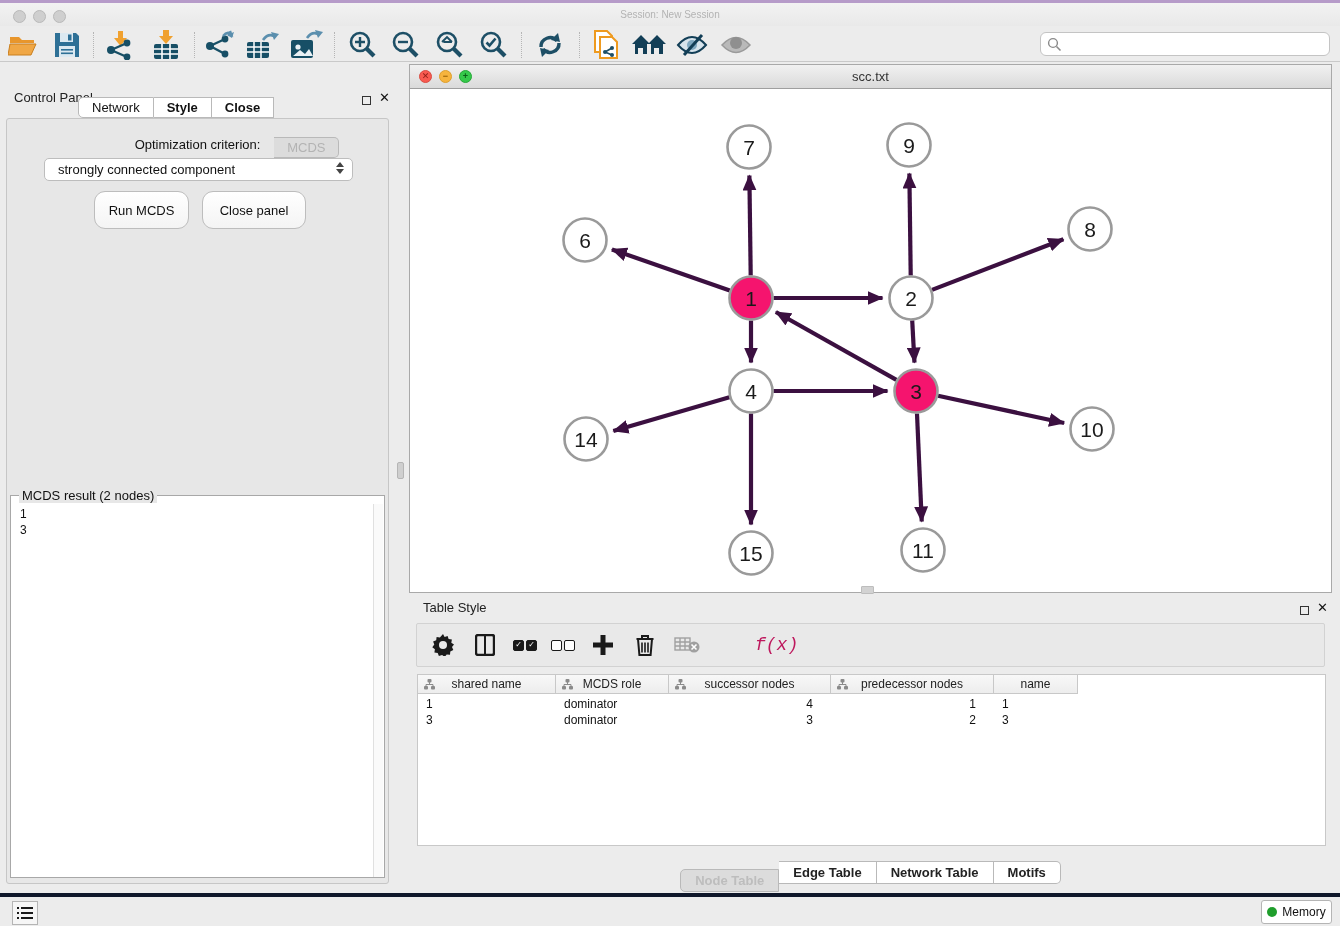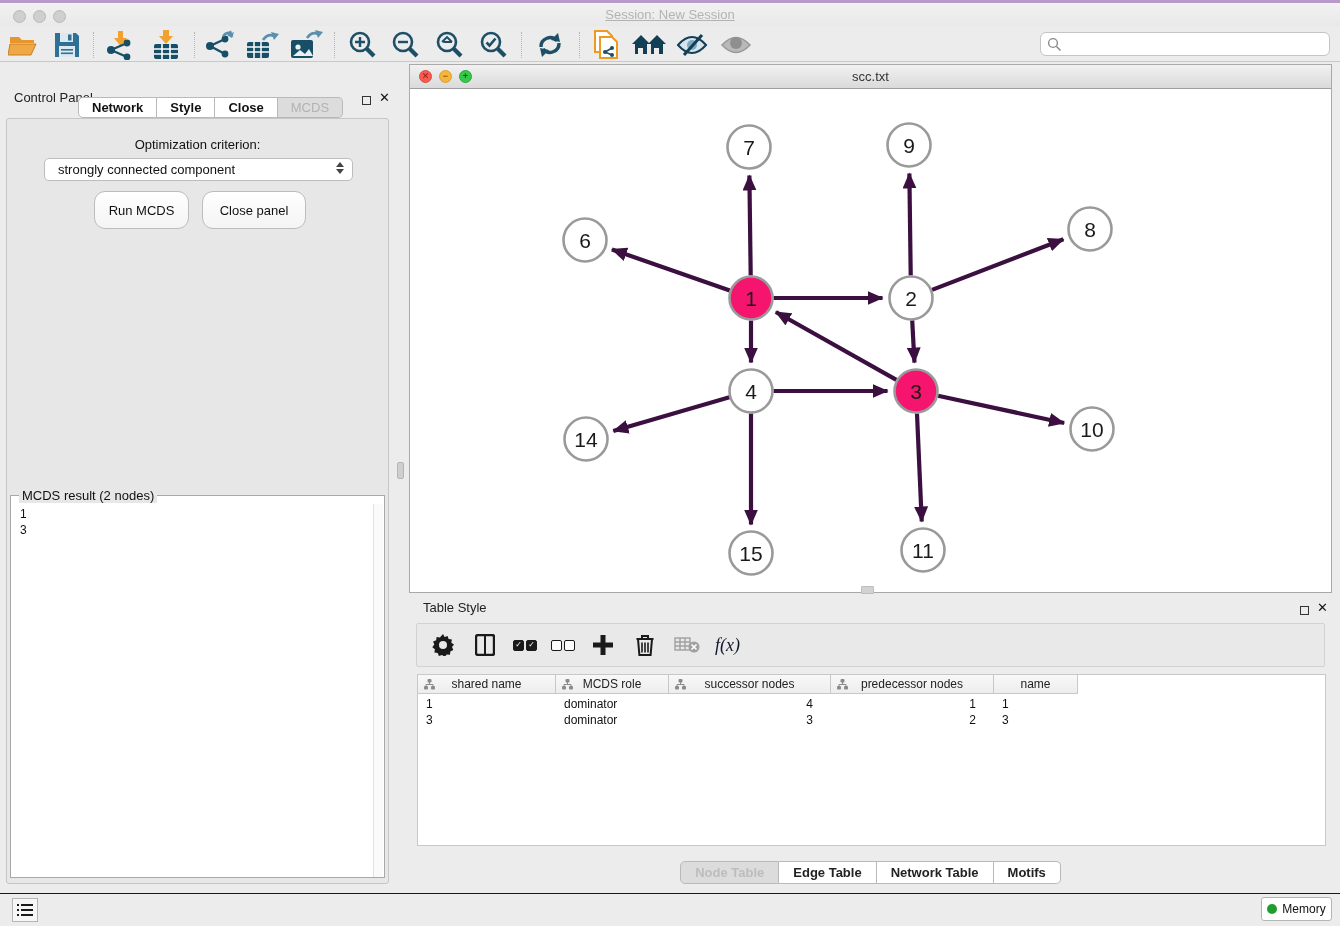--- a/index.html
+++ b/index.html
@@ -2,38 +2,38 @@
 <html><head>
 <meta charset="utf-8">
 <style>
   * { margin:0; padding:0; box-sizing:border-box; }
   html,body { width:1340px; height:926px; }
   body { font-family:"Liberation Sans","DejaVu Sans",sans-serif; background:#ececec; position:relative; overflow:hidden; font-size:13px; color:#222; }
   .abs { position:absolute; }
 
   
   .purple-strip { left:0; top:0; width:1340px; height:3px; background:#b69bc9; }
-  .titlebar { left:0; top:3px; width:1340px; height:23px; background:linear-gradient(#f2f2f2,#e9e9e9); display:flex; align-items:center; justify-content:center; color:#b3b3b3; font-size:13px;text-decoration:underline; }
+  .titlebar { left:0; top:3px; width:1340px; height:23px; background:linear-gradient(#f2f2f2,#e9e9e9); display:flex; align-items:center; justify-content:center; color:#b3b3b3; font-size:10px; }
   .tl-dot { position:absolute; top:7px; width:13px; height:13px; border-radius:50%; background:#cfcfcf; border:1px solid #b9b9b9; }
   .toolbar { left:0; top:26px; width:1340px; height:36px; background:#ececec; border-bottom:1px solid #c9c9c9; }
   .tb-ico { position:absolute; top:3px; width:38px; height:32px; display:flex; align-items:center; justify-content:center; cursor:default; }
   .tb-sep { position:absolute; top:6px; width:0; height:26px; border-left:1px dotted #b5b5b5; }
   .searchbox { position:absolute; left:1040px; top:6px; width:290px; height:24px; background:#fff; border:1px solid #c4c4c4; border-radius:6px; display:flex; align-items:center; padding-left:6px; }
 
   
   .cp-header { left:0; top:64px; width:396px; height:26px; display:flex; align-items:center;margin-top:20px; }
   .panel-title { margin-left:14px; color:#222; font-size:13px; }
   .win-float { width:9px; height:9px; border:1.5px solid #333; display:inline-block; }
   .win-close { font-size:13px; font-weight:bold; color:#111; line-height:1; }
   .cp-body { left:6px; top:118px; width:383px; height:766px; background:#e7e7e7; border:1px solid #c6c6c6; border-radius:3px; }
   .tabs-row { left:78px; top:97px; height:21px; display:flex; z-index:3; }
   .tab { height:21px; background:#fff; border:1px solid #b9b9b9; border-left:none; display:flex; align-items:center; justify-content:center; padding:0 13px; font-size:13px; color:#111; }
   .tab.first { border-left:1px solid #b9b9b9; border-radius:5px 0 0 5px; }
   .tab.last { border-radius:0 5px 5px 0; }
-  .tab.active-grey { background:#dcdcdc; color:#b3b3b3; }
+  .tab.active-grey { background:#dcdcdc; color:#b3b3b3;margin-top:40px; }
   .opt-label { left:6px; top:137px; width:383px; text-align:center; font-size:13px; color:#111; }
   .dropdown { left:44px; top:158px; width:309px; height:23px; background:#fff; border:1px solid #bdbdbd; border-radius:5px; display:flex; align-items:center; padding-left:13px; font-size:13px; color:#111; }
   .dd-stepper { position:absolute; right:8px; top:3px; display:flex; flex-direction:column; gap:2px; }
   .dd-stepper i { display:block; width:0; height:0; border-left:4px solid transparent; border-right:4px solid transparent; }
   .dd-up { border-bottom:5px solid #444; }
   .dd-down { border-top:5px solid #444; }
   .btn { position:absolute; height:38px; background:linear-gradient(#ffffff,#f4f4f4); border:1px solid #bdbdbd; border-radius:11px; display:flex; align-items:center; justify-content:center; font-size:13px; color:#111; }
   .fieldset { left:10px; top:495px; width:375px; height:383px; border:1px solid #a8a8a8; background:#fff; }
   .fieldset-legend { position:absolute; left:8px; top:-8px; background:#e7e7e7; padding:0 3px; font-size:13px; color:#111; }
   .result-area { position:absolute; left:1px; top:8px; width:363px; height:373px; background:#fff; font-size:12px; color:#111; padding:2px 0 0 8px; line-height:16px; }
@@ -51,36 +51,36 @@
   .bottom-splitter { left:861px; top:586px; width:13px; height:8px; background:#d2d2d2; border:1px solid #bdbdbd; border-radius:1px; }
 
   
   .tp { left:409px; top:595px; width:923px; height:293px; background:#ececec; }
   .tp-header { position:absolute; left:0; top:0; width:100%; height:24px; display:flex; align-items:center; }
   .tp-toolbar { position:absolute; left:7px; top:28px; width:909px; height:44px; background:#e9e9e9; border:1px solid #d2d2d2; border-radius:2px; display:flex; align-items:center; gap:14px; padding-left:12px; }
   .tt-ico { width:28px; height:28px; display:flex; align-items:center; justify-content:center; }
   .chkpair { display:flex; gap:2px; }
   .chk { width:11px; height:11px; border:1.5px solid #1a1a1a; border-radius:2px; background:#1a1a1a; color:#fff; font-size:8px; font-weight:bold; display:flex; align-items:center; justify-content:center; line-height:1; }
   .chk.empty { background:#fff; color:transparent; }
-  .fx { font-family:Liberation Serif, serif; font-style:italic; font-size:18px; color:#0f172a; }
+  .fx { font-family:Liberation Mono, monospace; font-style:italic; font-size:18px; color:#be185d;margin-left:40px; }
   .tbl { position:absolute; left:8px; top:79px; width:909px; height:172px; background:#fff; border:1px solid #c8c8c8; }
   .tbl-headrow { position:absolute; left:0; top:0; height:19px; display:flex; }
   .th { height:19px; background:linear-gradient(#f8f8f8,#ededed); border-right:1px solid #c8c8c8; border-bottom:1px solid #c8c8c8; display:flex; align-items:center; justify-content:center; gap:6px; font-size:12px; color:#222; position:relative; }
   .th .hicon { position:absolute; left:6px; top:4px; }
   .td { height:16px; font-size:12px; color:#111; padding:0 18px 0 8px; display:flex; align-items:center; }
   .td.r { justify-content:flex-end; }
   .trow { position:absolute; left:0; display:flex; }
   .tp-tabs { position:absolute; left:0; top:266px; width:100%; display:flex; justify-content:center; }
   .tp-tab { height:23px; background:#fff; border:1px solid #b9b9b9; border-left:none; display:flex; align-items:center; padding:0 14px; font-size:13px; font-weight:bold; color:#222; }
   .tp-tab.first { border-left:1px solid #b9b9b9; border-radius:5px 0 0 5px; }
   .tp-tab.last { border-radius:0 5px 5px 0; }
-  .tp-tab.active-grey { background:#dcdcdc; color:#bdbdbd; }
+  .tp-tab.active-grey { background:#dcdcdc; color:#bdbdbd;margin-top:8px; }
 
   
-  .statusbar { left:0; top:893px; width:1340px; height:33px; background:#ececec; border-top:1px solid #0f172a; }
+  .statusbar { left:0; top:893px; width:1340px; height:33px; background:#ececec; border-top:4px solid #0f172a; }
   .sb-left-btn { position:absolute; left:12px; top:4px; width:26px; height:24px; background:#f6f6f6; border:1px solid #b5b5b5; display:flex; align-items:center; justify-content:center; }
   .memory-btn { position:absolute; right:8px; top:3px; width:71px; height:24px; background:#fff; border:1px solid #b5b5b5; border-radius:3px; display:flex; align-items:center; justify-content:center; gap:5px; font-size:12px; color:#111; }
   .mem-dot { width:10px; height:10px; border-radius:50%; background:#1f9e2c; }
 </style>
 </head>
 <body>
 
 <div class="abs purple-strip"></div>
 <div class="abs titlebar">
   <span class="tl-dot" style="left:13px"></span>
@@ -235,21 +235,21 @@
   </span>
 </div>
 
 <div class="abs cp-header">
   <span class="panel-title">Control Panel</span>
   <span class="abs" style="left:362px;top:9px"><span class="win-float"></span></span>
   <span class="abs win-close" style="left:379px;top:7px">✕</span>
 </div>
 
 <div class="abs tabs-row">
-  <span class="tab first" style="font-weight:bold">
+  <span class="tab first" style="font-weight:normal">
       <span>Network</span>
     </span>
   <span class="tab" style="font-weight:bold">
       <span>Style</span>
     </span>
   <span class="tab" style="font-weight:bold">
       <span>Close</span>
     </span>
   <span class="tab last active-grey">
       <span>MCDS</span>

